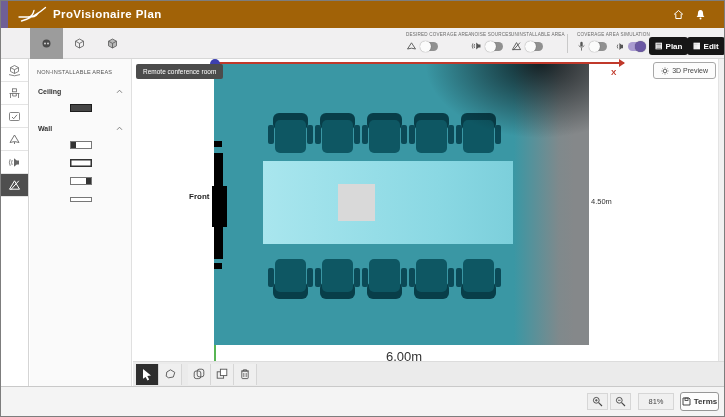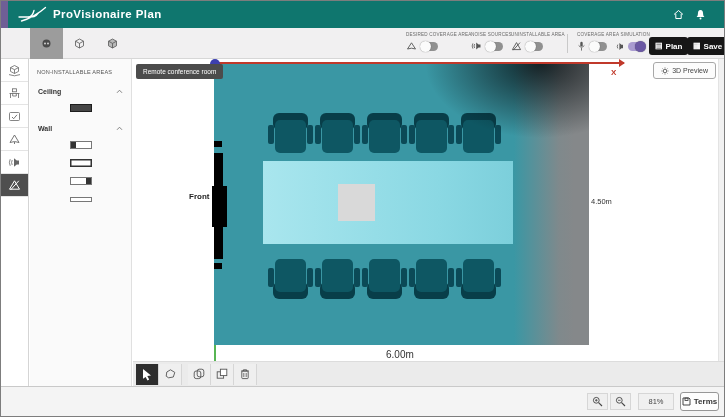--- a/index.html
+++ b/index.html
@@ -1,19 +1,19 @@
 <!DOCTYPE html>
 <html><head>
 <meta charset="utf-8">
 <style>
   html,body{margin:0;padding:0;background:#fff;font-family:"Liberation Sans",sans-serif;}
   #app{position:relative;width:723px;height:415px;border:1px solid #7d7d7d;background:#fff;overflow:hidden;}
 
   
-  .header{position:absolute;top:0;left:0;right:0;height:27px;background:#0f766e;}
+  .header{position:absolute;top:0;left:0;right:0;height:27px;background:#a16207;}
   .header .accent{position:absolute;left:0;top:0;width:7px;height:27px;background:#6f5f96;}
   .logo{position:absolute;left:16px;top:4px;}
   .app-title{position:absolute;left:52px;top:7px;color:#fff;font-size:11.5px;font-weight:700;letter-spacing:.4px;white-space:nowrap;}
   .hdr-ic{position:absolute;top:8px;}
   .hdr-home{right:40px;} .hdr-bell{right:18px;}
 
   
   .toolbar{position:absolute;top:27px;left:0;right:0;height:31px;background:#f1f0f1;border-bottom:1px solid #d7d7d7;box-sizing:border-box;}
   .tabs{position:absolute;left:29px;top:0;height:31px;display:flex;}
   .tab{width:33px;height:31px;display:flex;align-items:center;justify-content:center;}
@@ -73,21 +73,21 @@
   .disp-t1{left:0;top:78px;width:8px;height:6px;}
   .disp-t2{left:0;top:200px;width:8px;height:6px;}
   .x-axis{position:absolute;left:81px;top:3px;width:410px;height:2px;background:#c0392b;z-index:6;}
   .x-axis:after{content:"";position:absolute;right:-1px;top:-3px;border-left:6px solid #c0392b;border-top:4px solid transparent;border-bottom:4px solid transparent;}
   .x-label{position:absolute;left:478px;top:9px;color:#c0392b;font-size:8px;font-weight:700;z-index:6;}
   .origin-dot{position:absolute;left:77px;top:0;width:10px;height:10px;border-radius:50%;background:#3c3fae;z-index:7;}
   .room-tip{position:absolute;left:3px;top:5px;background:#4c4c4c;color:#fff;font-size:6.5px;padding:4px 7px;border-radius:2px;z-index:8;white-space:nowrap;}
   .btn-preview{position:absolute;right:8px;top:3px;height:17px;background:#fcfcfc;border:1px solid #a8a8a8;border-radius:3px;font-size:7px;color:#444;display:flex;align-items:center;gap:3px;padding:0 7px;z-index:8;box-sizing:border-box;}
   .front-label{position:absolute;left:56px;top:133px;font-size:8px;font-weight:700;color:#222;z-index:8;}
   .depth-label{position:absolute;left:458px;top:138px;font-size:7.5px;color:#333;z-index:8;text-align:center;}
-  .width-label{position:absolute;left:253px;top:290px;font-size:10px;color:#333;z-index:8;}
+  .width-label{position:absolute;left:253px;top:290px;font-size:13px;color:#333;z-index:8;}
 
   
   .tools{position:absolute;left:132px;right:0;bottom:30px;height:25px;background:#ebebeb;border-top:1px solid #dcdcdc;display:flex;align-items:center;padding-left:3px;box-sizing:border-box;}
   .tool{width:23px;height:21px;background:#efefef;border-right:1px solid #d6d6d6;display:flex;align-items:center;justify-content:center;box-sizing:border-box;}
   .tool.selected{background:#2e2e2e;}
   .tool.gap{margin-right:6px;}
 
   
   .footer{position:absolute;left:0;right:0;bottom:0;height:30px;background:#f4f4f4;border-top:1px solid #c9c9c9;box-sizing:border-box;}
   .footer-left{position:absolute;left:10px;top:3px;line-height:10.5px;font-size:7.5px;}
@@ -221,21 +221,21 @@
           </span>
       </div>
     </div>
 
     <div class="btn-dark btn-list">
       <span class="glyph">▤</span>
       <span>Plan</span>
     </div>
     <div class="btn-dark btn-edit">
       <span class="glyph">▦</span>
-      <span>Save</span>
+      <span>Edit</span>
     </div>
   </div>
 
   <div class="rail">
     <div class="rail-item">
       <span>
         <svg width="13" height="13" viewBox="0 0 13 13">
             <path d="M6.5 1.5 L10.5 3.6 V7.4 L6.5 9.5 L2.5 7.4 V3.6 Z M2.5 3.6 L6.5 5.7 L10.5 3.6 M6.5 5.7 V9.5" stroke="#666" stroke-width=".8" fill="none"></path>
             <path d="M1 10.6 Q6.5 13 12 10.6" stroke="#666" stroke-width=".8" fill="none"></path>
           </svg>

